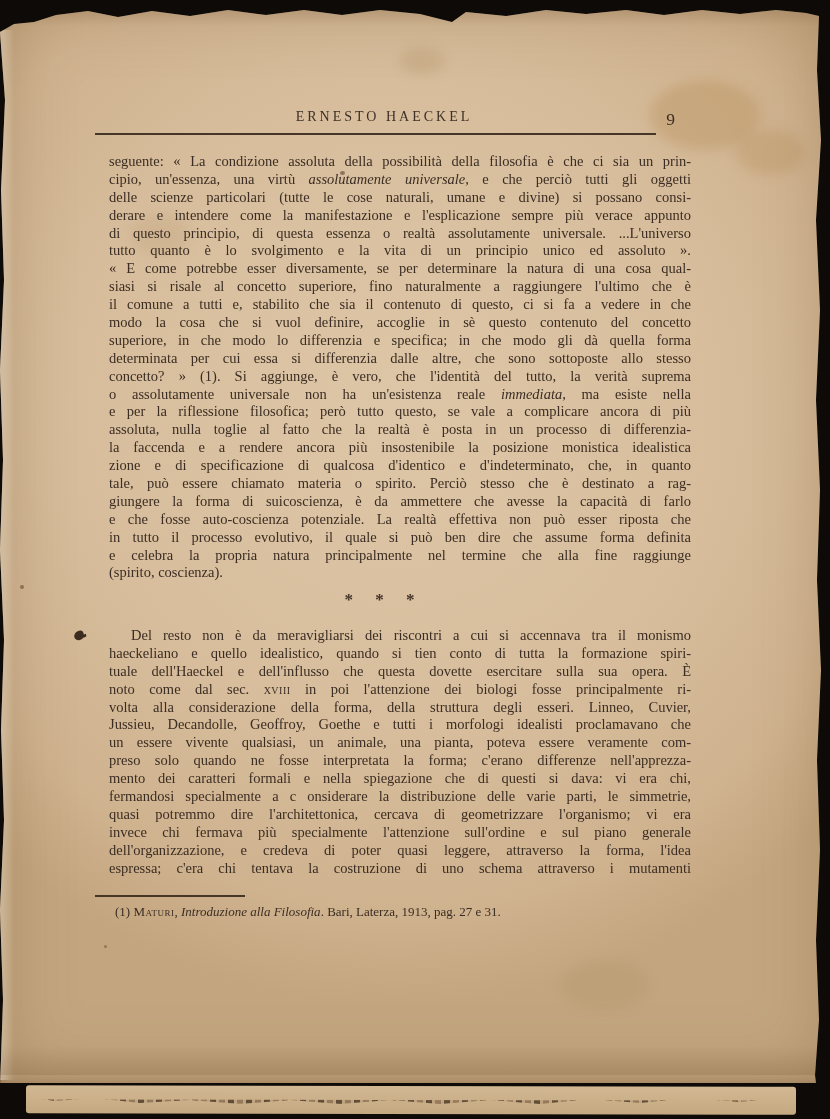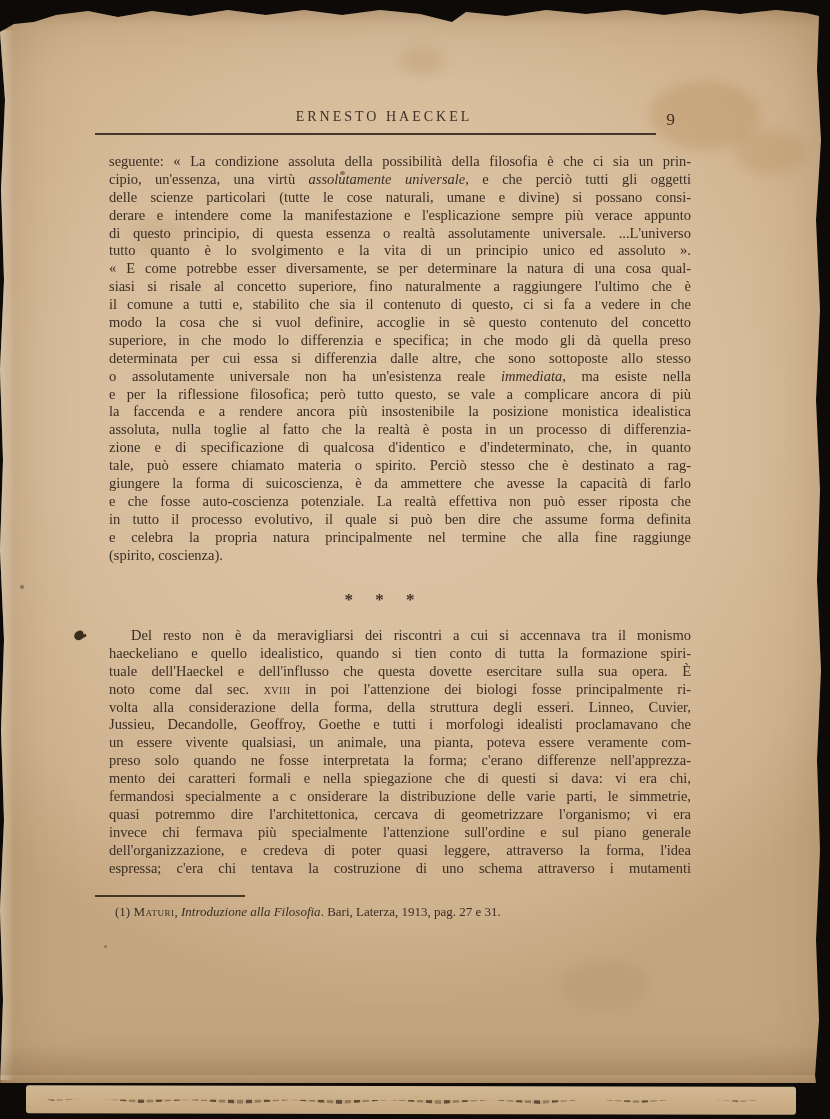--- a/index.html
+++ b/index.html
@@ -141,26 +141,27 @@
         <div class="pline">seguente: « La condizione assoluta della possibilità della filosofia è che ci sia un prin-</div>
         <div class="pline">cipio, un'essenza, una virtù <i>assolutamente universale</i>, e che perciò tutti gli oggetti</div>
         <div class="pline">delle scienze particolari (tutte le cose naturali, umane e divine) si possano consi-</div>
         <div class="pline">derare e intendere come la manifestazione e l'esplicazione sempre più verace appunto</div>
         <div class="pline">di questo principio, di questa essenza o realtà assolutamente universale. ...L'universo</div>
         <div class="pline">tutto quanto è lo svolgimento e la vita di un principio unico ed assoluto ».</div>
         <div class="pline">« E come potrebbe esser diversamente, se per determinare la natura di una cosa qual-</div>
         <div class="pline">siasi si risale al concetto superiore, fino naturalmente a raggiungere l'ultimo che è</div>
         <div class="pline">il comune a tutti e, stabilito che sia il contenuto di questo, ci si fa a vedere in che</div>
         <div class="pline">modo la cosa che si vuol definire, accoglie in sè questo contenuto del concetto</div>
-        <div class="pline">superiore, in che modo lo differenzia e specifica; in che modo gli dà quella preso</div>
+        <div class="pline">superiore, in che modo lo differenzia e specifica; in che modo gli dà quella forma</div>
         <div class="pline">determinata per cui essa si differenzia dalle altre, che sono sottoposte allo stesso</div>
+        <div class="pline">concetto? » (1). Si aggiunge, è vero, che l'identità del tutto, la verità suprema</div>
         <div class="pline">o assolutamente universale non ha un'esistenza reale <i>immediata</i>, ma esiste nella</div>
         <div class="pline">e per la riflessione filosofica; però tutto questo, se vale a complicare ancora di più</div>
+        <div class="pline">assoluta, nulla toglie al fatto che la realtà è posta in un processo di differenzia-</div>
         <div class="pline">la faccenda e a rendere ancora più insostenibile la posizione monistica idealistica</div>
-        <div class="pline">assoluta, nulla toglie al fatto che la realtà è posta in un processo di differenzia-</div>
         <div class="pline">zione e di specificazione di qualcosa d'identico e d'indeterminato, che, in quanto</div>
         <div class="pline">tale, può essere chiamato materia o spirito. Perciò stesso che è destinato a rag-</div>
         <div class="pline">giungere la forma di suicoscienza, è da ammettere che avesse la capacità di farlo</div>
         <div class="pline">e che fosse auto-coscienza potenziale. La realtà effettiva non può esser riposta che</div>
         <div class="pline">in tutto il processo evolutivo, il quale si può ben dire che assume forma definita</div>
         <div class="pline">e celebra la propria natura principalmente nel termine che alla fine raggiunge</div>
         <div class="pline last">(spirito, coscienza).</div>
       </div>
 
     <div class="separator">* * *</div>

